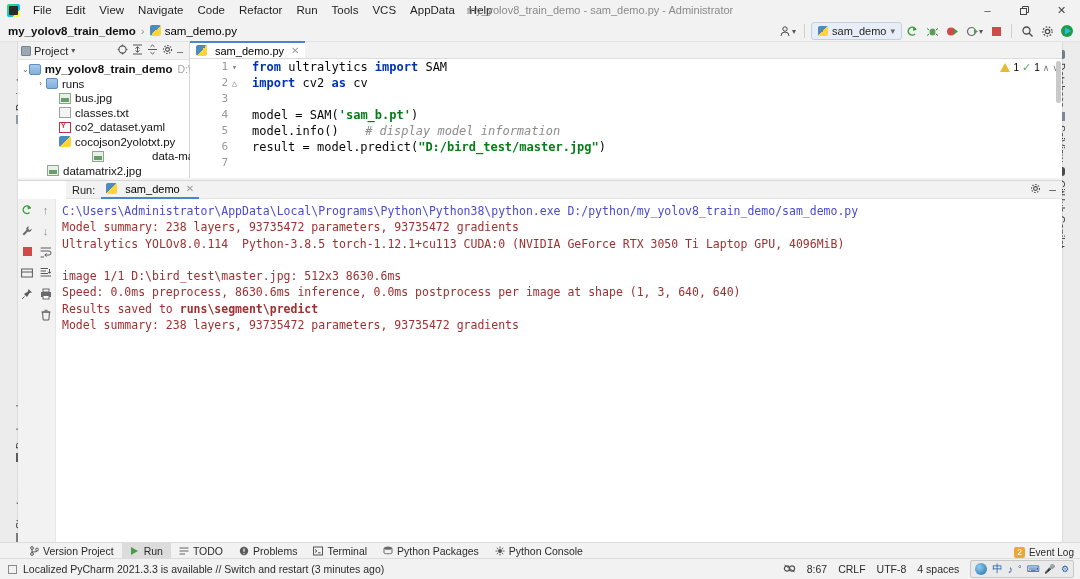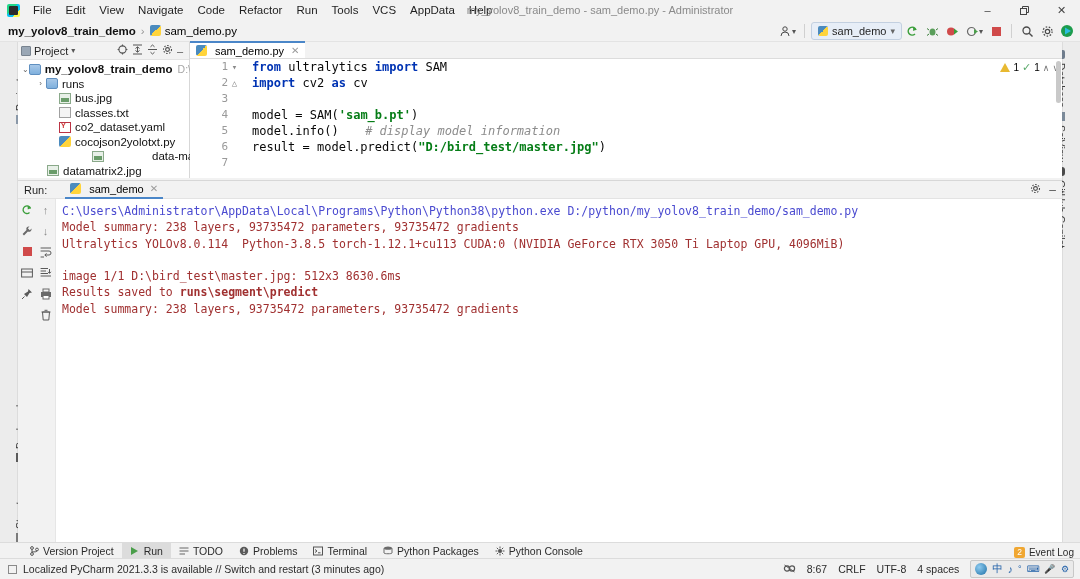--- a/index.html
+++ b/index.html
@@ -176,21 +176,21 @@
   }
   .scroll-thumb{ position:absolute;right:1px;top:2px;width:5px;height:42px;background:#c9c9c9;border-radius:3px;}
 
   
   .run-panel{
     position:absolute;left:18px;top:180px;width:1044px;height:368px;background:#fff;
     border-top:1px solid #d7d7d7;
   }
   .run-head{
     height:18px;background:#f2f2f2;display:flex;align-items:center;
-    border-bottom:1px solid #e3e3e3;padding-left:6px;gap:18px;
+    border-bottom:1px solid #e3e3e3;padding-left:6px;gap:6px;margin-left:48px;
   }
   .run-label{ font-size:11px;color:#1f1f1f; }
   .run-tab{
     display:flex;align-items:center;gap:4px;height:18px;padding:0 5px;font-size:11px;
     border-bottom:2px solid #4a86c8;
   }
   .run-tab .x{ color:#9b9b9b;font-size:10px;margin-left:2px; }
   .run-head-actions{ margin-left:auto;display:flex;align-items:center;gap:8px;padding-right:6px;}
   .run-body{ position:absolute;left:0;top:18px;width:1044px;height:350px;display:flex; }
   .run-tools{
@@ -579,20 +579,21 @@
               <path d="M1.5 3 H10.5 M4.5 1.3 H7.5" stroke="#5a5a5a"></path>
             </svg>
         </span>
       </div>
       <div class="console" id="console">
           <div class="cl c-cmd">C:\Users\Administrator\AppData\Local\Programs\Python\Python38\python.exe D:/python/my_yolov8_train_demo/sam_demo.py</div>
           <div class="cl c-out">Model summary: 238 layers, 93735472 parameters, 93735472 gradients</div>
           <div class="cl c-out">Ultralytics YOLOv8.0.114  Python-3.8.5 torch-1.12.1+cu113 CUDA:0 (NVIDIA GeForce RTX 3050 Ti Laptop GPU, 4096MiB)</div>
           <div class="cl c-out"> </div>
           <div class="cl c-out">image 1/1 D:\bird_test\master.jpg: 512x3 8630.6ms</div>
+          <div class="cl c-out">Speed: 0.0ms preprocess, 8630.6ms inference, 0.0ms postprocess per image at shape (1, 3, 640, 640)</div>
           <div class="cl c-out"><span>Results saved to </span><b>runs\segment\predict</b></div>
           <div class="cl c-out">Model summary: 238 layers, 93735472 parameters, 93735472 gradients</div>
         </div>
     </div>
   </div>
 
   <div class="tw-bar" id="twbar">
       <div class="tw-item">
         <span style="display: inline-flex;">
           <svg width="9" height="10" viewBox="0 0 9 10">

